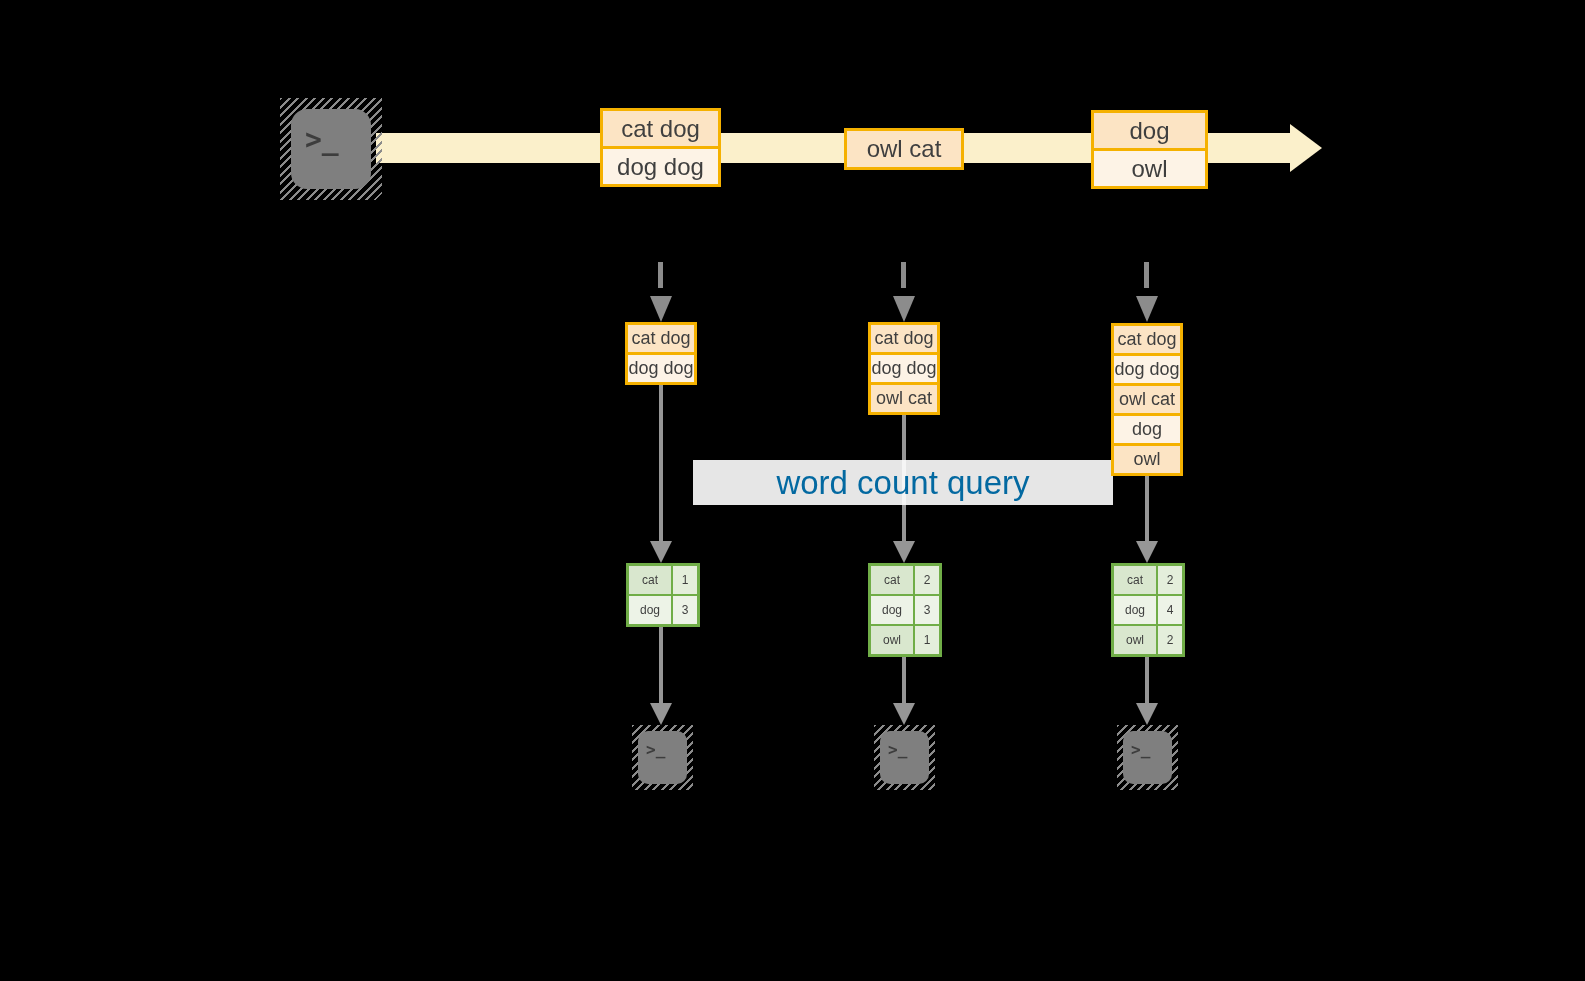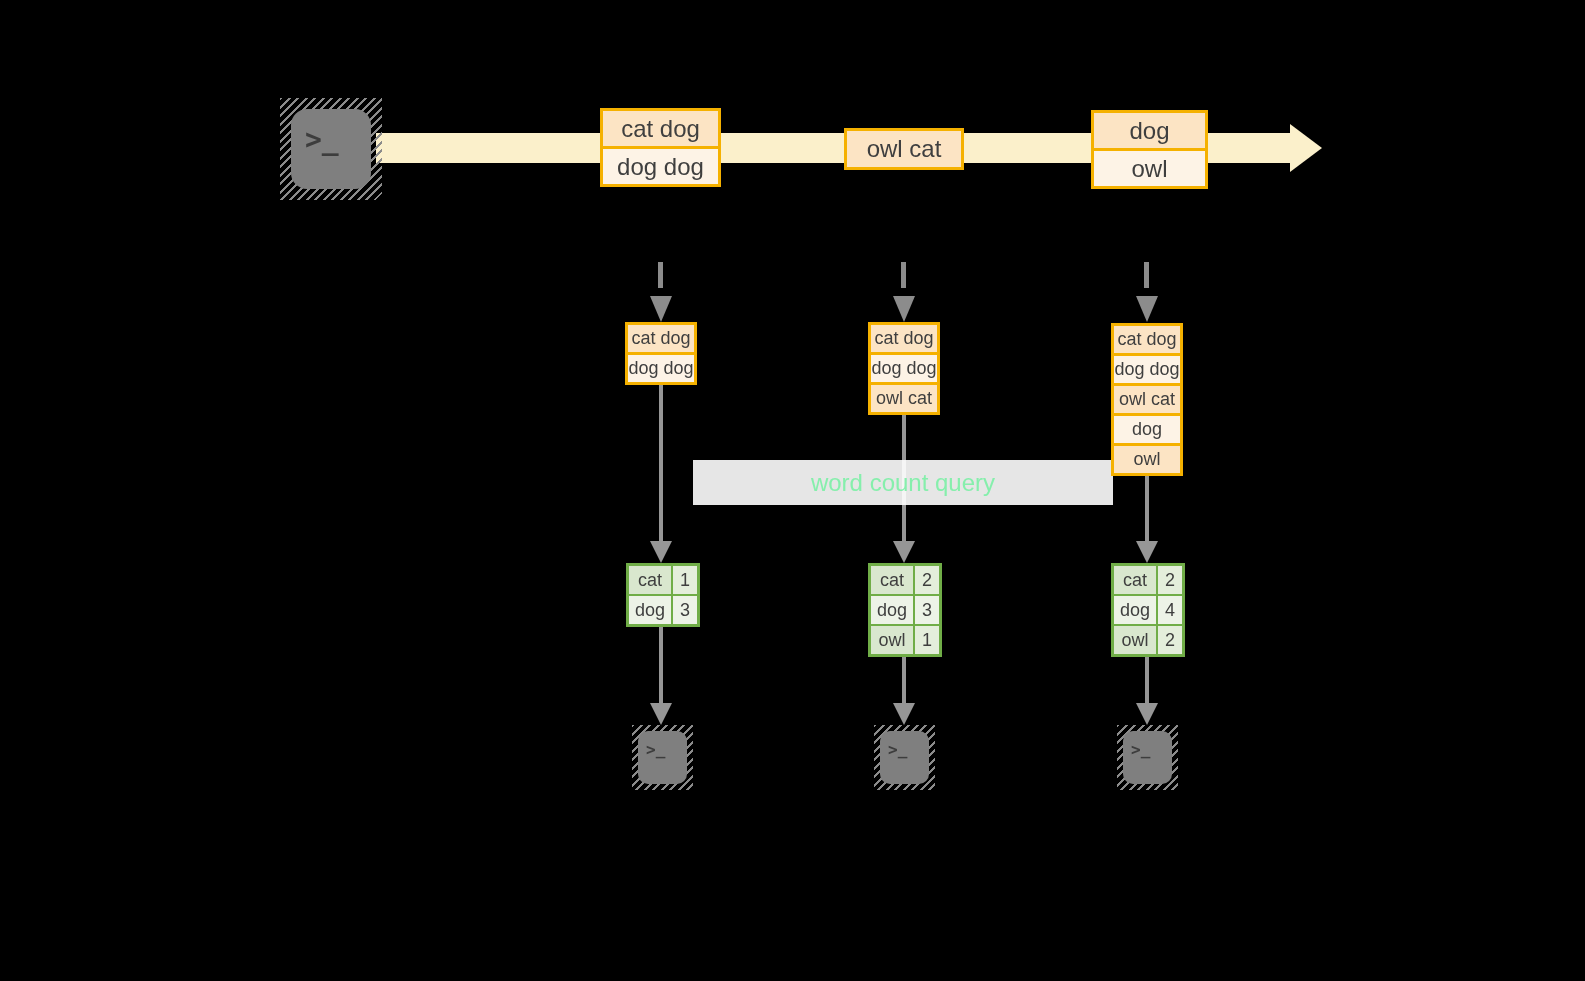--- a/index.html
+++ b/index.html
@@ -71,21 +71,21 @@
     padding:3px;
     display:grid;
     grid-template-columns:1fr 24px;
     gap:2px;
     box-sizing:border-box;
     z-index:3;
   }
   .gcell{
     height:28px;
     display:flex;align-items:center;justify-content:center;
-    font-size:18px;
+    font-size:12px;
   }
   .g-dark{background:var(--green-dark,#d9e7ce);}
   .g-mid{background:var(--green-mid,#e4eedb);}
   .g-light{background:var(--green-light,#edf3e7);}
 
   
   .vdash{
     position:absolute;width:5px;height:26px;
     background:var(--arrow-gray-dash,#8c8c8c);
     z-index:1;
@@ -112,22 +112,22 @@
 
   
   .query-box{
     position:absolute;
     left:693px;top:460px;width:420px;height:45px;
     background:rgba(255,255,255,0.9);
     display:flex;align-items:center;justify-content:center;
     z-index:2;
   }
   .query-text{
-    font-size:24px;
-    color:#86efac;
+    font-size:33px;
+    color:#0369a1;
     white-space:nowrap;
   }
 </style>
 </head>
 <body>
 
 <div class="canvas">
 
   <div class="terminal" style="left:280px;top:98px;width:102px;height:102px;">
     <div class="term-body" style="left:11px;top:11px;width:80px;height:80px;border-radius:16px;">

